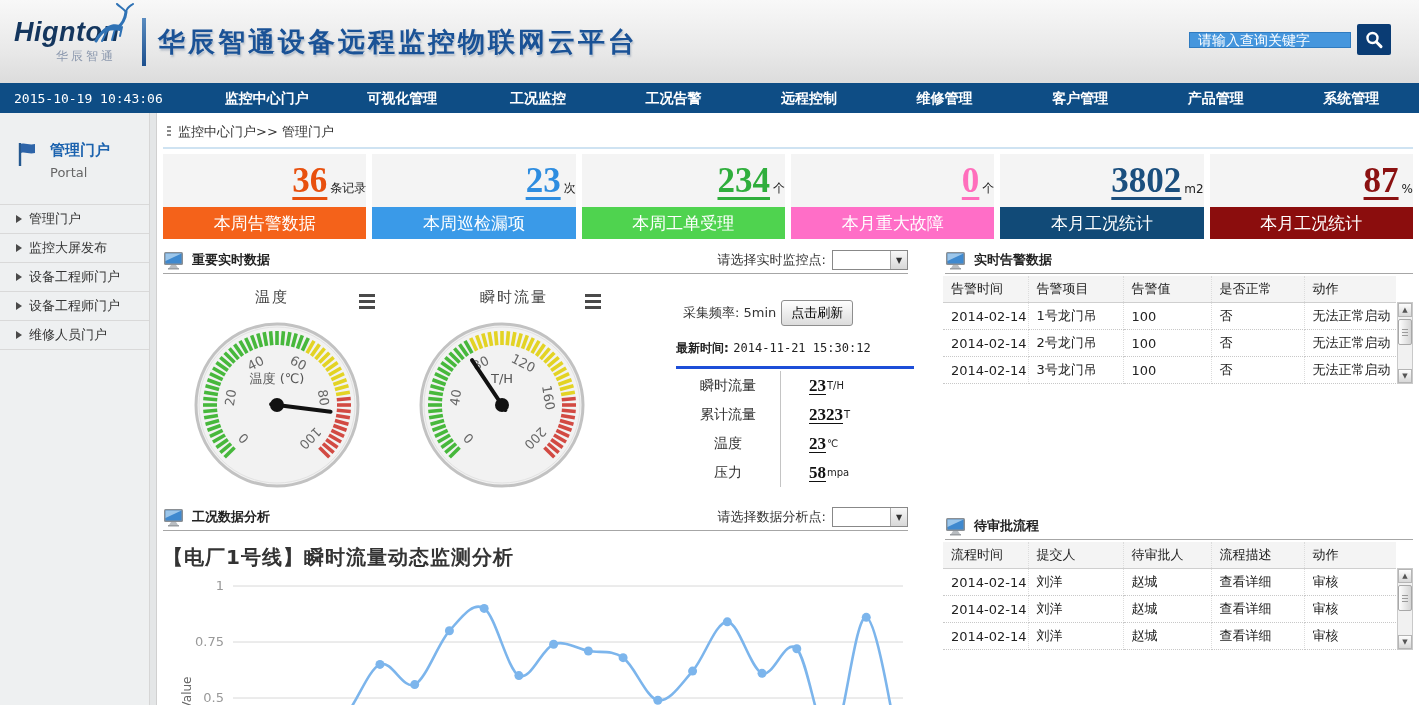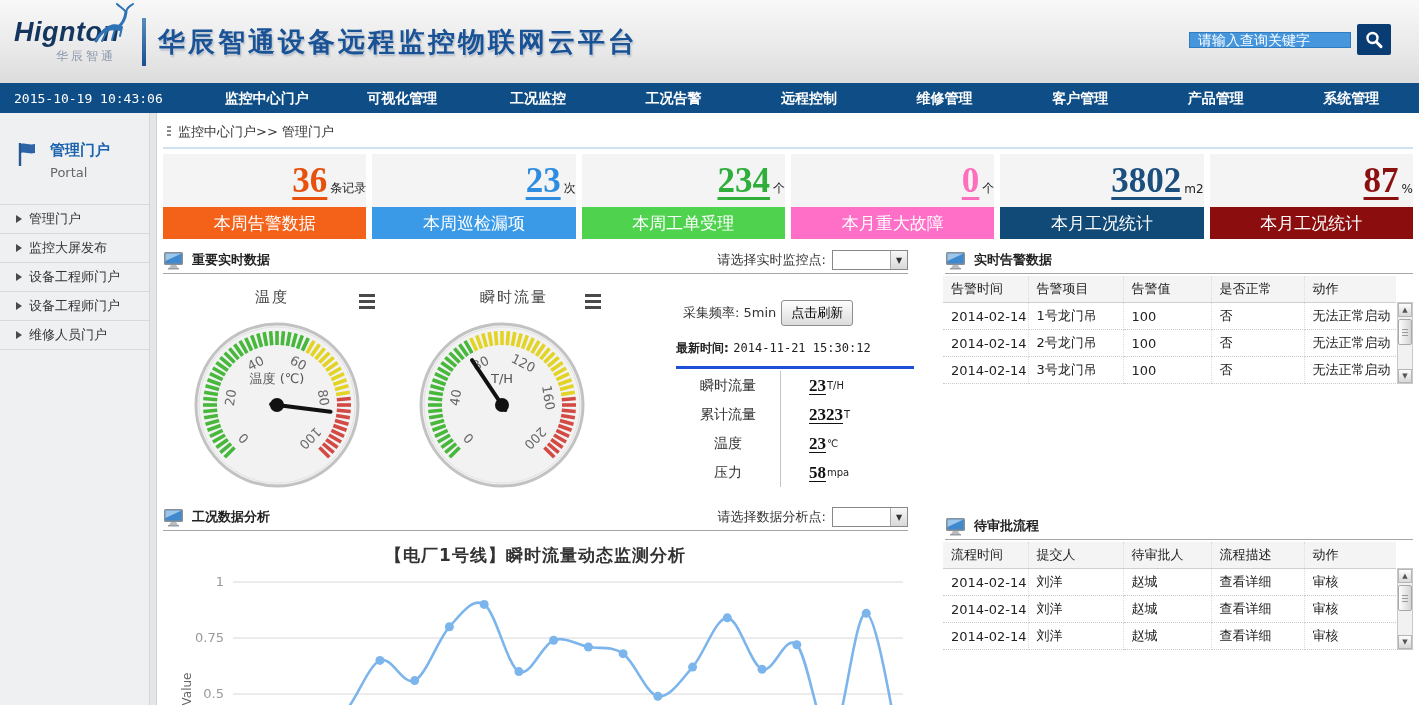--- a/index.html
+++ b/index.html
@@ -84,21 +84,21 @@
     border-bottom:3px solid #1d4ed8; margin-bottom:2px; }
   .latest span { font-family:"DejaVu Sans Mono",monospace; font-weight:normal; font-size:12px; }
   .ro-row { display:flex; align-items:center; height:29px; }
   .ro-label { width:104px; text-align:center; font-size:14px; color:#333; }
   .ro-val { border-left:1px solid #c4c4c4; padding-left:28px; height:100%; display:flex; align-items:center; }
   .ro-num { font-family:"Liberation Serif",serif; font-size:17px; font-weight:bold; color:#111;
     text-decoration:underline; text-underline-offset:3px; }
   .ro-unit { font-size:10px; color:#222; margin-left:1px; }
 
   
-  .chart-title { text-align:center; font-size:17px; font-weight:600; color:#333; margin-top:13px; letter-spacing:1px; }
+  .chart-title { font-size:20px; font-weight:600; color:#333; margin-top:13px; letter-spacing:1px; }
 
   
   .right-col .panel-head { margin-left:2px; }
   .table-wrap { position:relative; padding-right:17px; margin-top:2px; }
   table { width:100%; border-collapse:collapse; table-layout:fixed; }
   th { background:#f4f4f4; font-weight:normal; text-align:left; font-size:13px; color:#222;
     padding:4px 8px; border-bottom:1px solid #cfcfcf; border-right:1px dotted #dcdcdc; height:25px; }
   td { font-size:13px; color:#222; padding:4px 8px; border-bottom:1px dotted #c8c8c8;
     border-right:1px dotted #dcdcdc; height:26px; white-space:nowrap; overflow:hidden; }
   th:last-child, td:last-child { border-right:none; }

